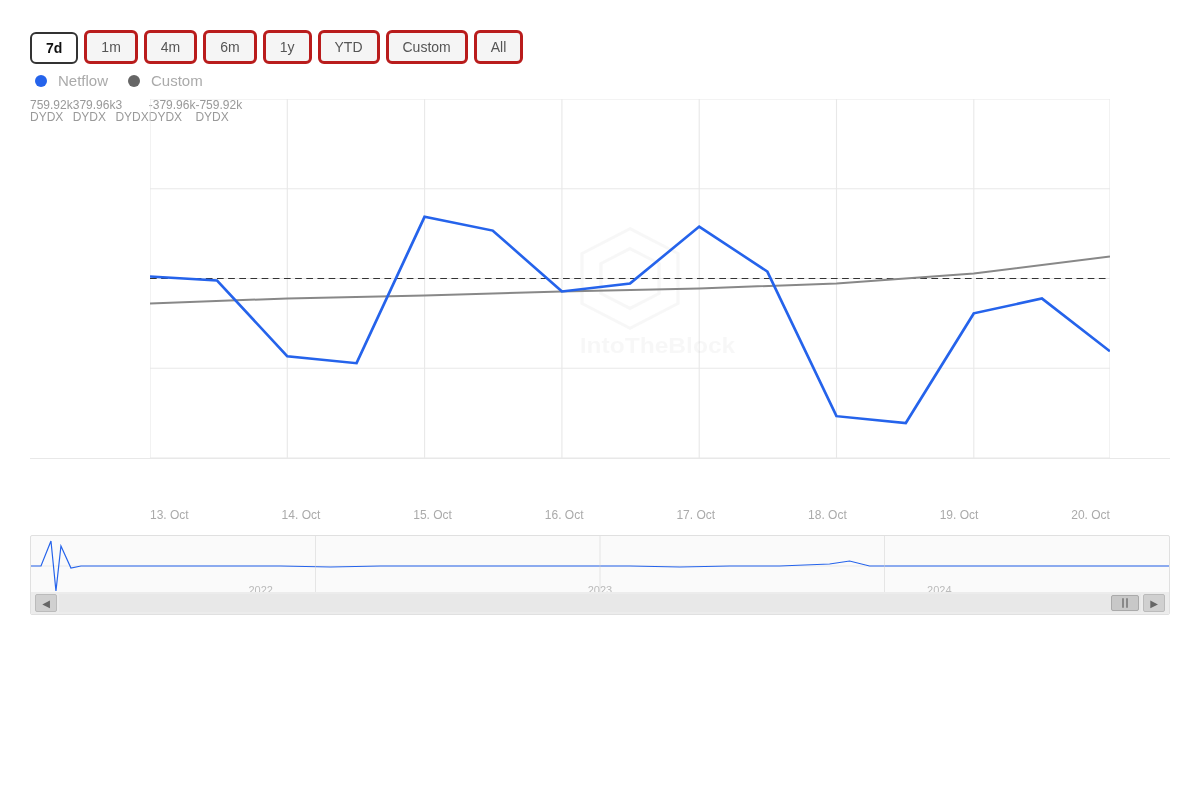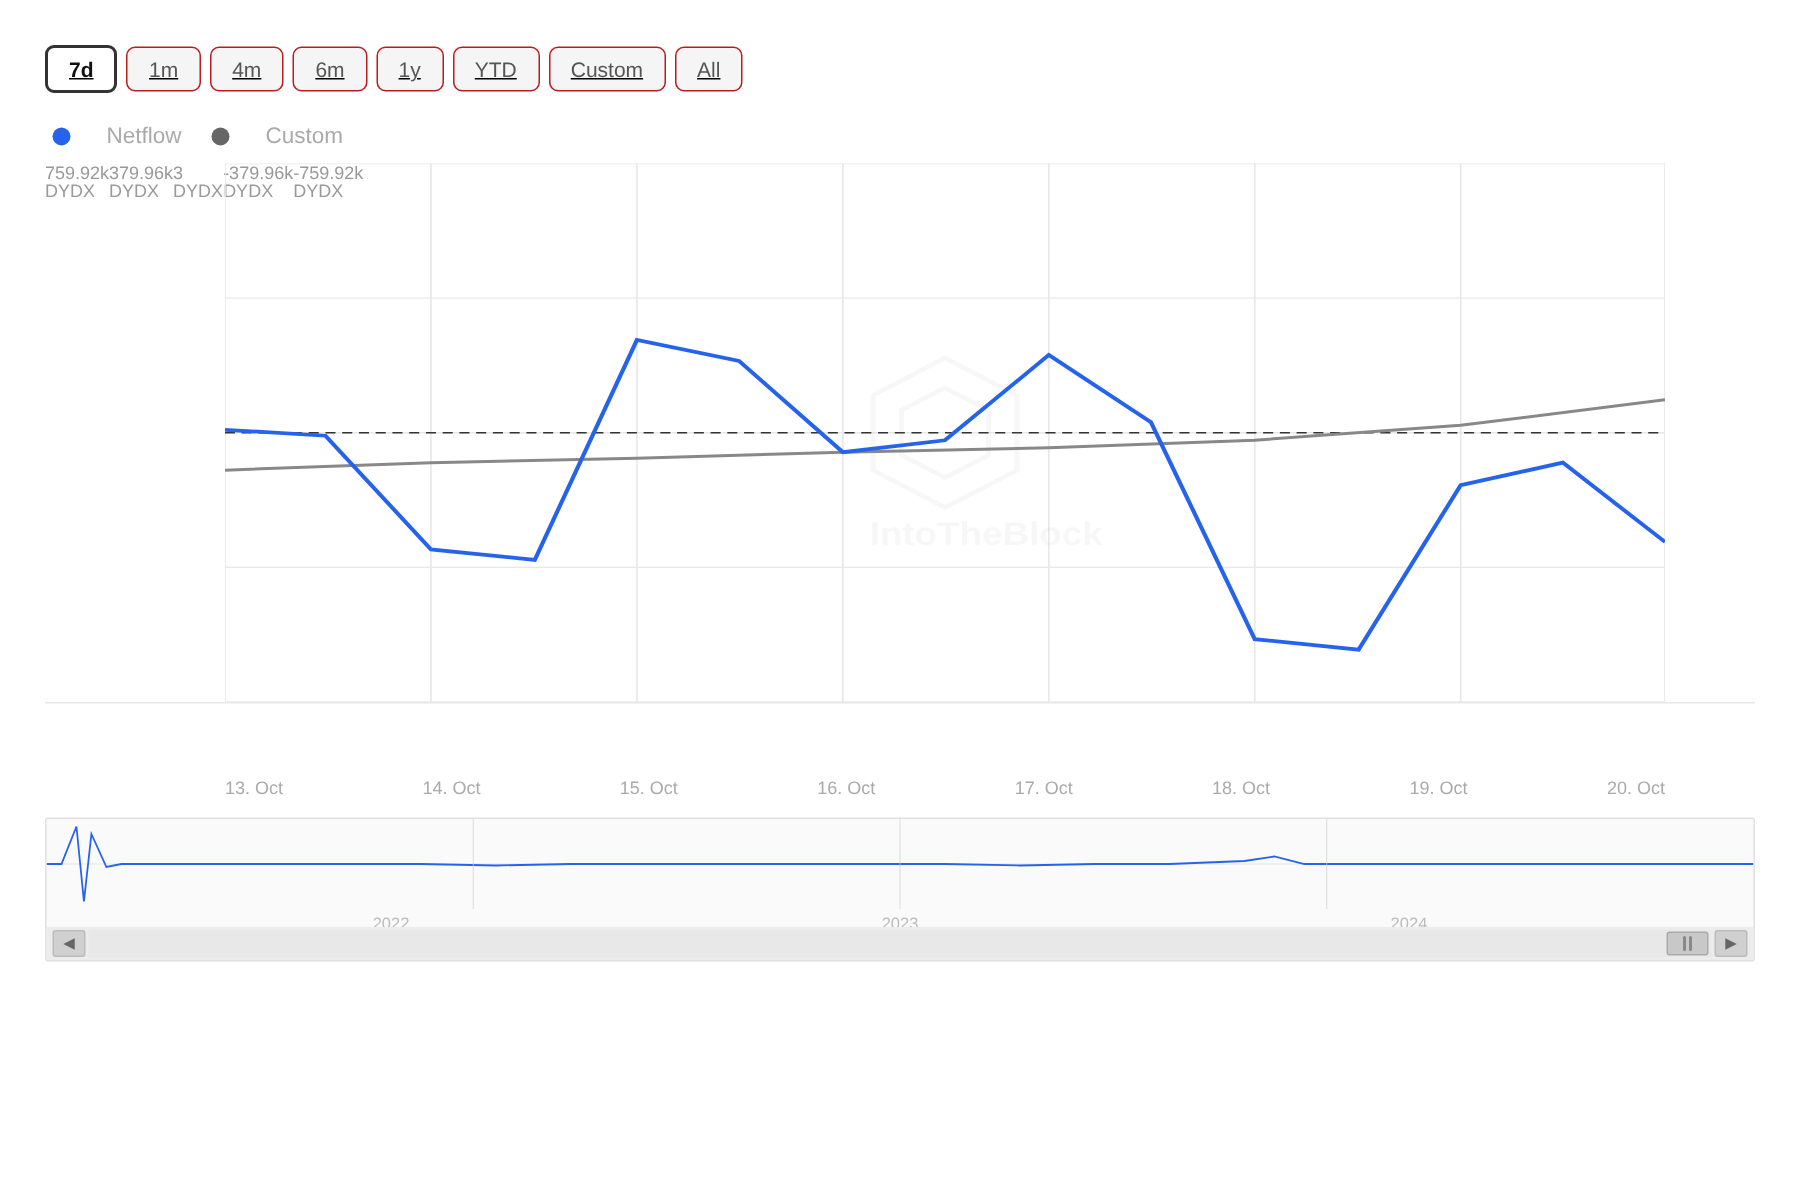--- a/index.html
+++ b/index.html
@@ -14,30 +14,29 @@
     .container {
       width: 1200px;
       height: 800px;
       background: #fff;
       padding: 20px 30px 10px 30px;
     }
 
     
     .time-range {
       display: flex;
-      align-items: center;
+      align-items: flex-end;
       gap: 6px;
-      margin-bottom: 20px;
+      margin-bottom: 8px;
       padding-top: 10px;
-      text-decoration: underline;
     }
 
     .time-btn {
       padding: 6px 14px;
-      border: 1px solid #b91c1c;
+      border: 3px solid #b91c1c;
       border-radius: 6px;
       background: #f5f5f5;
       color: #555;
       font-size: 14px;
       cursor: pointer;
       font-weight: 400;
     }
 
     .time-btn.active {
       background: #fff;
@@ -51,21 +50,21 @@
       display: flex;
       align-items: center;
       gap: 20px;
       margin-bottom: 10px;
       padding-left: 5px;
     }
 
     .legend-item {
       display: flex;
       align-items: center;
-      gap: 24px;
+      gap: 11px;
     }
 
     .legend-dot {
       width: 12px;
       height: 12px;
       border-radius: 50%;
     }
 
     .legend-label {
       font-size: 15px;
@@ -145,21 +144,21 @@
 
     .x-label {
       font-size: 12px;
       color: #aaa;
     }
 
     
     .mini-chart-wrapper {
       position: relative;
       width: 100%;
-      height: 96px;
+      height: 80px;
       border: 1px solid #e0e0e0;
       border-radius: 2px;
       background: #fafafa;
       margin-top: 5px;
       overflow: hidden;
       text-align: right;
     }
 
     .mini-chart-svg {
       width: 100%;

